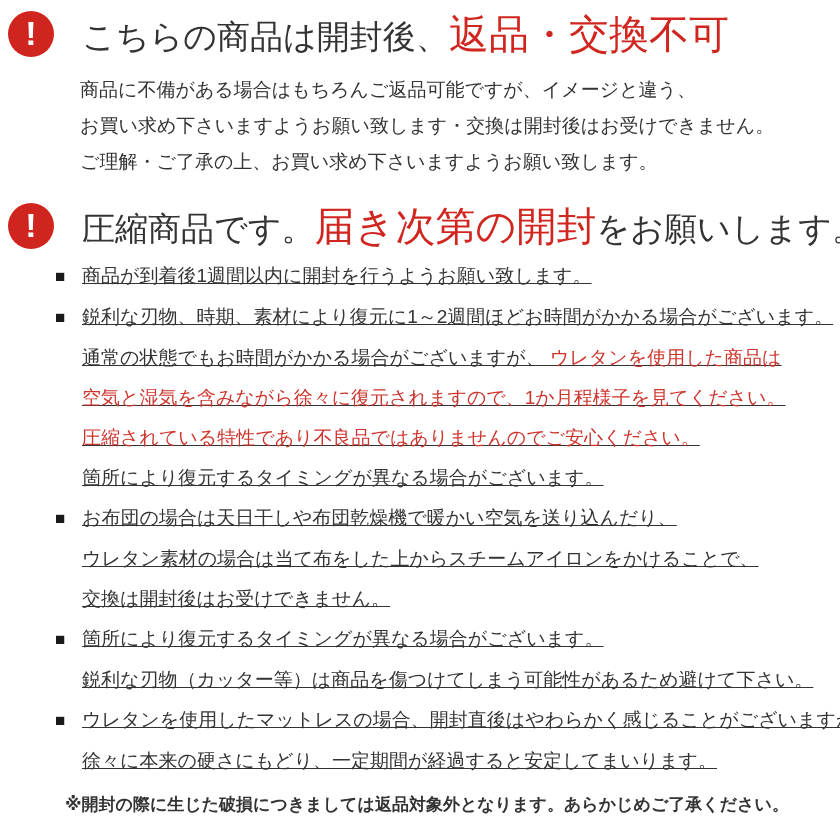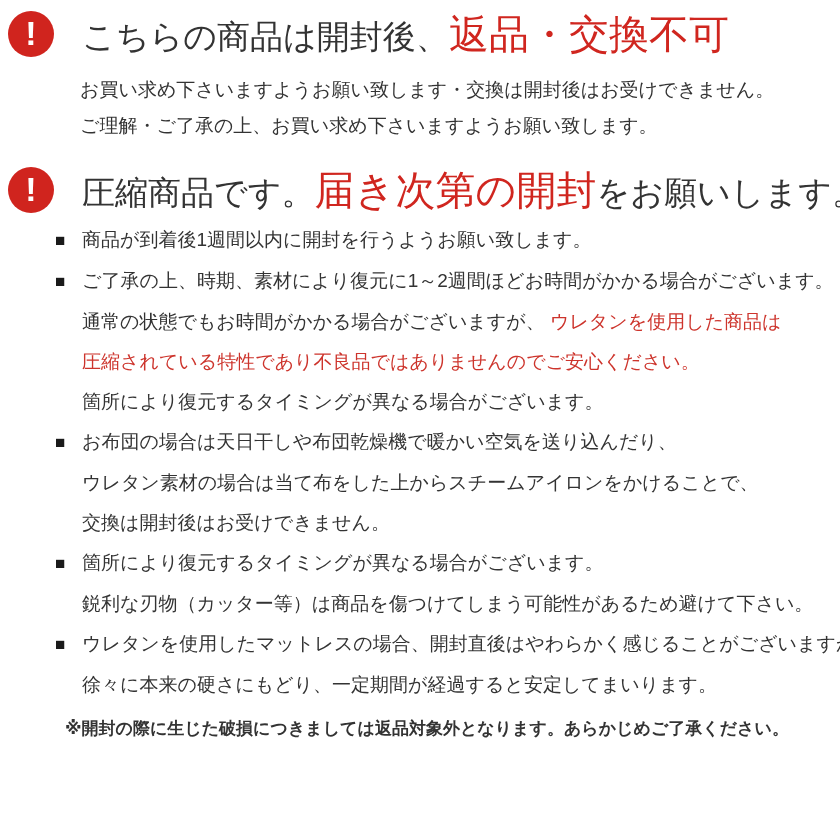--- a/index.html
+++ b/index.html
@@ -48,20 +48,21 @@
   .paras{
     margin:14px 0 0 80px;
     font-size:19px;line-height:36px;
     white-space:nowrap;
   }
   
   .bullet-list{
     margin:6px 0 0 55px;
     font-size:19px;line-height:40px;
     white-space:nowrap;
+    text-decoration:underline;
   }
   .bullet-list .line{display:block;}
   .bullet-list .line.cont{padding-left:27px;}
   .bullet-list .marker{
     display:inline-block;width:27px;
     color:#1a1a1a;font-size:17px;
   }
   .seg-text{color:var(--text);}
   .seg-red{color:var(--body-red);text-align:center;}
   
@@ -78,36 +79,38 @@
 <div class="page">
 
   <section>
     <div class="sec-header sec1-header">
       <div class="alert-icon">
         <span class="excl">!</span>
       </div>
       <h1 class="heading"><span>こちらの商品は開封後、</span><span class="red">返品・交換不可</span></h1>
     </div>
     <div class="paras">
+      <p>商品に不備がある場合はもちろんご返品可能ですが、イメージと違う、</p>
       <p>お買い求め下さいますようお願い致します・交換は開封後はお受けできません。</p>
       <p>ご理解・ご了承の上、お買い求め下さいますようお願い致します。</p>
     </div>
   </section>
 
   <section>
     <div class="sec-header sec2-header">
       <div class="alert-icon">
         <span class="excl">!</span>
       </div>
       <h1 class="heading"><span>圧縮商品です。</span><span class="red">届き次第の開封</span><span>をお願いします。</span></h1>
     </div>
     <div class="bullet-list">
         <div class="line"><span class="marker">■</span><span class="seg-text">商品が到着後1週間以内に開封を行うようお願い致します。</span></div>
-        <div class="line"><span class="marker">■</span><span class="seg-text">ご了承の上、時期、素材により復元に1～2週間ほどお時間がかかる場合がございます。</span></div>
+        <div class="line"><span class="marker">■</span><span class="seg-text">鋭利な刃物、時期、素材により復元に1～2週間ほどお時間がかかる場合がございます。</span></div>
         <div class="line cont"><span class="seg-text">通常の状態でもお時間がかかる場合がございますが、 </span><span class="seg-red">ウレタンを使用した商品は</span></div>
+        <div class="line cont"><span class="seg-red">空気と湿気を含みながら徐々に復元されますので、1か月程様子を見てください。</span></div>
         <div class="line cont"><span class="seg-red">圧縮されている特性であり不良品ではありませんのでご安心ください。</span></div>
         <div class="line cont"><span class="seg-text">箇所により復元するタイミングが異なる場合がございます。</span></div>
         <div class="line"><span class="marker">■</span><span class="seg-text">お布団の場合は天日干しや布団乾燥機で暖かい空気を送り込んだり、</span></div>
         <div class="line cont"><span class="seg-text">ウレタン素材の場合は当て布をした上からスチームアイロンをかけることで、</span></div>
         <div class="line cont"><span class="seg-text">交換は開封後はお受けできません。</span></div>
         <div class="line"><span class="marker">■</span><span class="seg-text">箇所により復元するタイミングが異なる場合がございます。</span></div>
         <div class="line cont"><span class="seg-text">鋭利な刃物（カッター等）は商品を傷つけてしまう可能性があるため避けて下さい。</span></div>
         <div class="line"><span class="marker">■</span><span class="seg-text">ウレタンを使用したマットレスの場合、開封直後はやわらかく感じることがございますが、</span></div>
         <div class="line cont"><span class="seg-text">徐々に本来の硬さにもどり、一定期間が経過すると安定してまいります。</span></div>
       </div>

